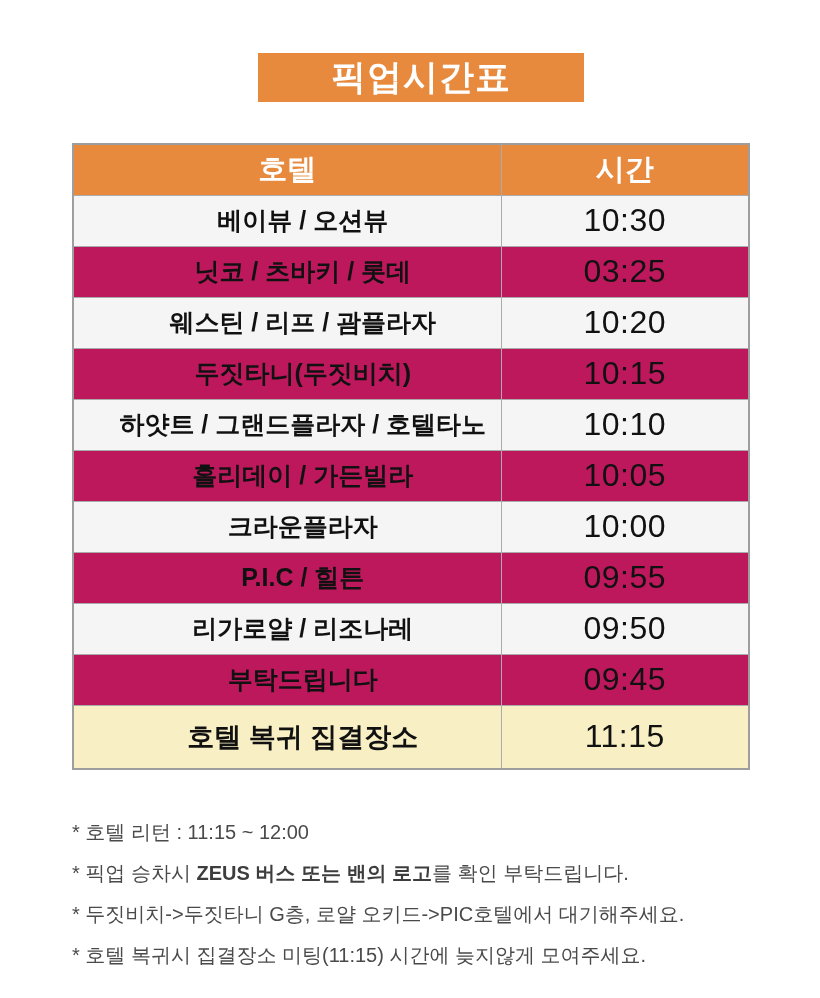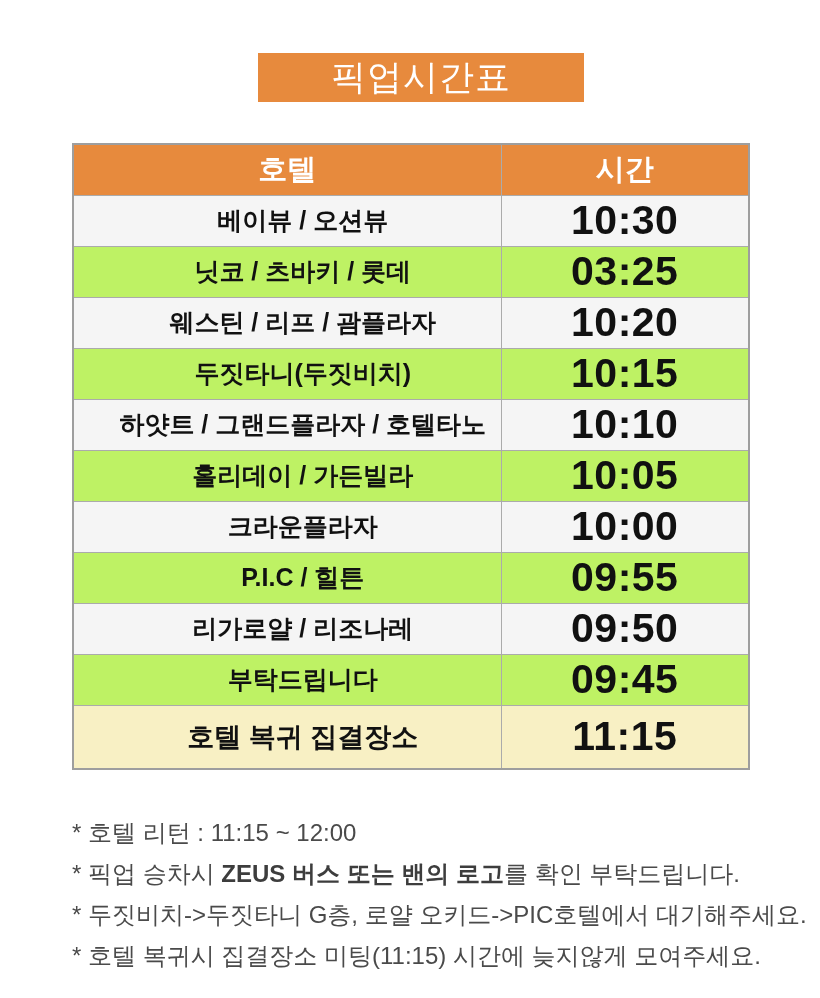--- a/index.html
+++ b/index.html
@@ -24,21 +24,21 @@
     width: 326px;
     height: 49px;
     background: #E78A3D;
     display: flex;
     align-items: center;
     justify-content: center;
   }
   .banner-text {
     color: #ffffff;
     font-size: 35px;
-    font-weight: 400;
+    font-weight: 700;
     letter-spacing: 1px;
   }
 
   
   .table-wrap {
     position: absolute;
     left: 72px;
     top: 143px;
     width: 667px;
   }
@@ -56,46 +56,46 @@
     vertical-align: middle;
     padding: 0;
   }
   thead th {
     height: 51px;
     background: #E78A3D;
     color: #ffffff;
     font-size: 29px;
     font-weight: 800;
   }
-  tbody td { height: 51px; background: #bef264; }
+  tbody td { height: 51px; background: #be185d; }
   tbody tr:nth-child(odd) td { background: #F5F5F5; }
   td.hotel {
     font-size: 25px;
     font-weight: 700;
     color: #111111;
     padding-left: 31px;
   }
   td.time {
-    font-size: 41px;
-    font-weight: 700;
+    font-size: 32px;
+    font-weight: 400;
     color: #111111;
     letter-spacing: 0.5px;
   }
   tbody tr.highlight td { background: #F8F0C4; height: 64px; }
   tr.highlight td.hotel { font-size: 27px; font-weight: 700; text-align: center; }
 
   
   .notes {
     position: absolute;
     left: 72px;
     top: 812px;
     width: 700px;
   }
   .note-line {
-    font-size: 24px;
+    font-size: 20px;
     line-height: 41px;
     color: #4A4A4A;
     white-space: nowrap;
   }
   .note-line .bold {
     font-weight: 700;
     color: #3D3D3D;
   }
 </style>
 </head>

